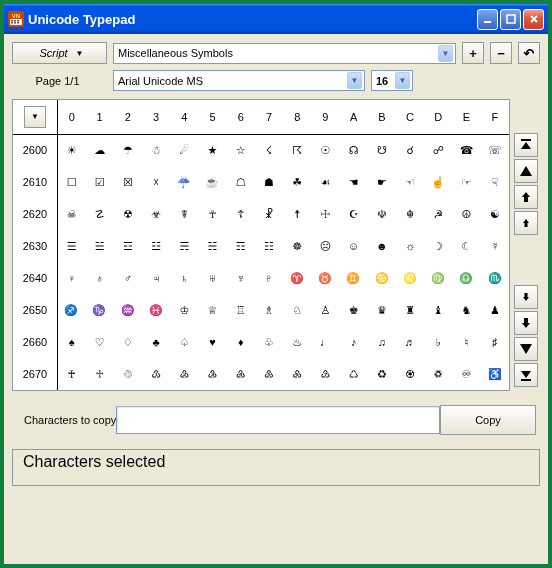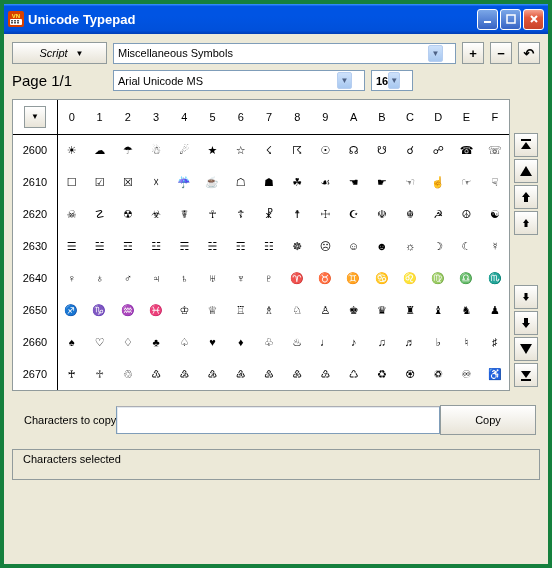--- a/index.html
+++ b/index.html
@@ -11,45 +11,45 @@
 .titlebar-text { flex: 1; }
 .win-btns { display: flex; gap: 2px; }
 .win-btn { width: 21px; height: 21px; border-radius: 3px; border: 1px solid #fff; display: flex; align-items: center; justify-content: center; font-weight: bold; cursor: pointer; }
 .win-min, .win-max { background: linear-gradient(to bottom, #7ba7e8, #3663c4); color: white; font-size: 12px; }
 .win-close { background: linear-gradient(to bottom, #f5a28f, #e2573b 40%, #c8442a); color: white; font-size: 13px; }
 .content { flex: 1; padding: 8px; display: flex; flex-direction: column; gap: 6px; }
 .row { display: flex; align-items: center; gap: 6px; }
 .dd-btn { height: 22px; background: linear-gradient(to bottom, #fff, #e8e4d8); border: 1px solid #919b9c; display: flex; align-items: center; padding: 0 4px 0 8px; cursor: pointer; font-size: 11px; font-style: italic; }
 .dd-btn .arrow { margin-left: 8px; font-size: 8px; }
 .script-btn { width: 95px; justify-content: center; }
-.combo { height: 21px; background: #fff; border: 1px solid #7f9db9; display: flex; align-items: center; padding: 0 12px 0 4px; font-size: 11px; }
+.combo { height: 21px; background: #fff; border: 1px solid #7f9db9; display: flex; align-items: center; padding: 0 2px 0 4px; font-size: 11px; }
 .combo-text { flex: 1; }
 .combo-arrow { width: 15px; height: 17px; background: linear-gradient(to bottom, #cde1fb, #a8c8f0); border: 1px solid #b6cef0; border-radius: 2px; display: flex; align-items: center; justify-content: center; font-size: 8px; color: #4d6185; cursor: pointer; }
 .combo-main { flex: 1; }
 .tool-btn { width: 22px; height: 22px; background: linear-gradient(to bottom, #fff, #e8e4d8); border: 1px solid #919b9c; display: flex; align-items: center; justify-content: center; cursor: pointer; font-weight: bold; font-size: 13px; }
-.page-label { font-size: 15px; text-align: left; width: 95px; padding-right: 4px;}
+.page-label { font-size: 11px; text-align: center; width: 95px; padding-right: 4px;}
 .font-combo { width: 252px; }
 .size-combo { width: 42px; font-weight: bold; }
 .grid-area { display: flex; gap: 4px; margin-top: 2px; }
 .grid-wrap { flex: 1; background: #fff; border: 1px solid #919b9c; position: relative; }
 .grid-table { border-collapse: collapse; width: 100%; }
 .grid-table td, .grid-table th { width: 28px; height: 32px; text-align: center; vertical-align: middle; font-size: 11px; font-weight: normal; }
 .grid-table thead th { height: 34px; border-bottom: 1px solid #000; font-size: 11px; }
 .grid-table tbody td:first-child { border-right: 1px solid #000; font-size: 11px; width: 44px; }
 .grid-table thead th:first-child { border-right: 1px solid #000; width: 44px; }
 .corner-btn { width: 22px; height: 22px; background: linear-gradient(to bottom, #fff, #e8e4d8); border: 1px solid #919b9c; display: inline-flex; align-items: center; justify-content: center; cursor: pointer; font-size: 8px; }
 .cell { cursor: pointer; font-size: 16px; font-family: "Arial Unicode MS", Arial, sans-serif; }
 .nav-col { display: flex; flex-direction: column; gap: 2px; width: 26px; padding-top: 34px; justify-content: space-between; padding-bottom: 4px;}
 .nav-group { display: flex; flex-direction: column; gap: 2px; }
 .nav-btn { width: 24px; height: 24px; background: linear-gradient(to bottom, #fff, #e8e4d8); border: 1px solid #919b9c; display: flex; align-items: center; justify-content: center; cursor: pointer; font-size: 12px; font-weight: bold; }
 .copy-row { display: flex; align-items: center; padding: 8px 4px 8px 12px; }
 .copy-label { font-size: 11px; }
 .copy-input { flex: 1; height: 28px; background: #fff; border: 1px solid #7f9db9; padding: 2px 4px; font-size: 12px; border-top-color:#abadb3; box-shadow: inset 1px 1px 0 #e3e9ef; }
 .copy-btn { width: 96px; height: 30px; background: linear-gradient(to bottom, #fff, #e8e4d8); border: 1px solid #919b9c; cursor: pointer; font-size: 11px; }
-.status { border: 1px solid #919b9c; padding: 3px 10px 14px 10px; font-size: 11px; background: #ece9d8; }
+.status { border: 1px solid #919b9c; padding: 3px 10px 14px 10px; font-size: 16px; background: #ece9d8; }
 </style>
 </head>
 <body>
 
 <div class="window">
   <div class="titlebar">
     <span class="titlebar-icon">
       <svg viewBox="0 0 16 16">
           <rect x="0" y="0" width="16" height="16" fill="#d84000" rx="2"></rect>
           <rect x="2" y="8" width="12" height="6" fill="#fff" rx="1"></rect>

